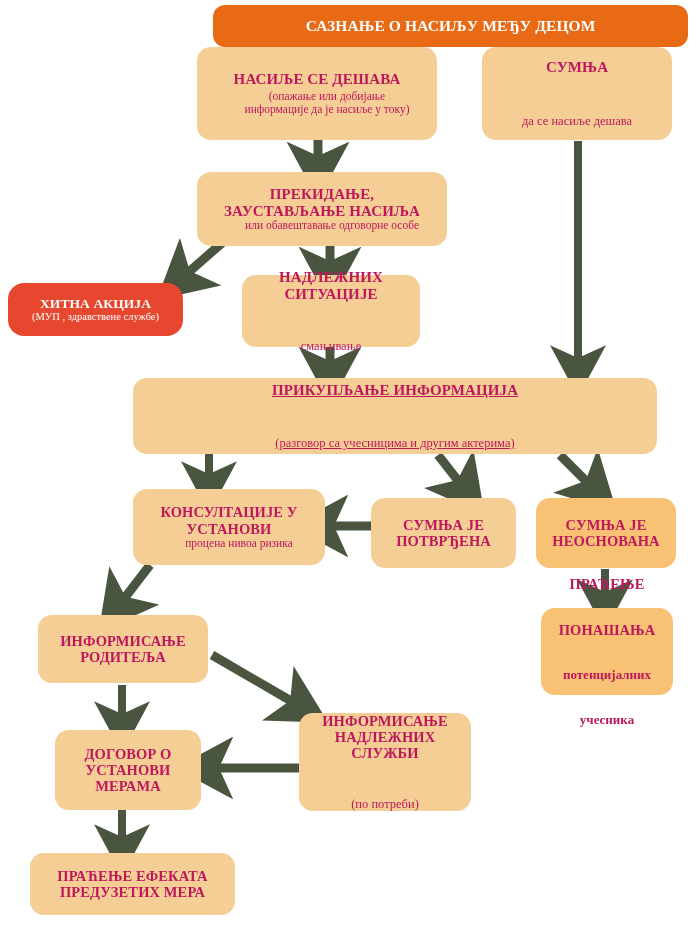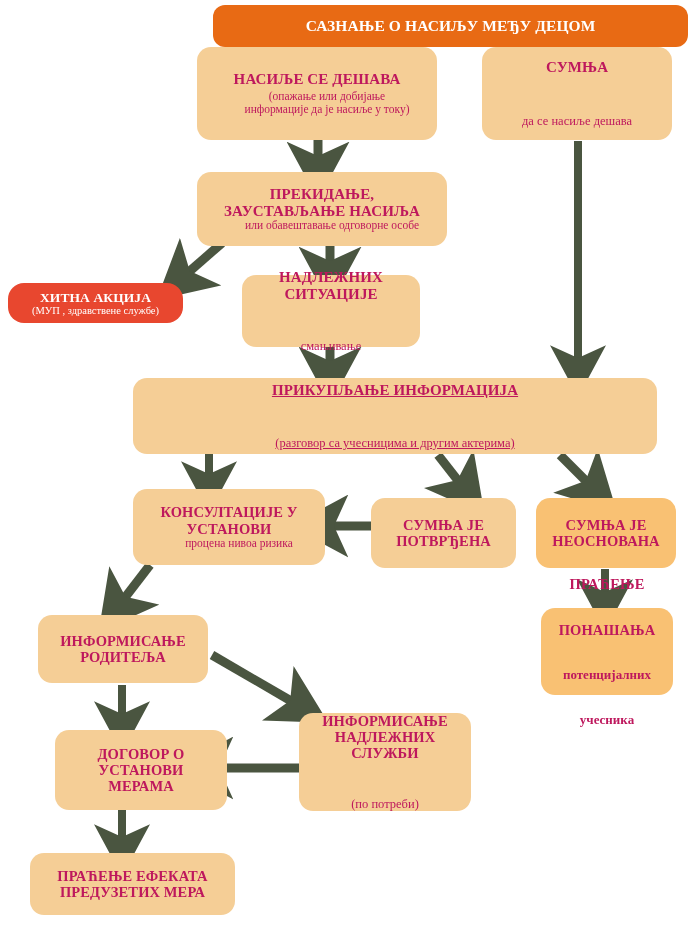--- a/index.html
+++ b/index.html
@@ -100,21 +100,21 @@
     <div class="gap2"></div>
     <span class="sub">да се насиље дешава</span>
   </div>
 
   <div class="node f15 s11" style="left:197px;top:172px;width:250px;height:74px;">
     <span class="ttl">ПРЕКИДАЊЕ,</span>
     <span class="ttl">ЗАУСТАВЉАЊЕ НАСИЉА</span>
     <span class="sub">или обавештавање одговорне особе</span>
   </div>
 
-  <div class="node alert f13 s10" style="left:8px;top:283px;width:175px;height:40px;">
+  <div class="node alert f13 s10" style="left:8px;top:283px;width:175px;height:53px;">
     <span class="ttl">ХИТНА АКЦИЈА</span>
     <span class="sub">(МУП , здравствене службе)</span>
   </div>
 
   <div class="node f15 s12" style="left:242px;top:275px;width:178px;height:72px;">
     <span class="ttl">НАДЛЕЖНИХ</span>
     <span class="ttl">СИТУАЦИЈЕ</span>
     <span class="sub">смањивање</span>
   </div>
 
@@ -152,21 +152,21 @@
     <span class="ttl">РОДИТЕЉА</span>
   </div>
 
   <div class="node f14 s12" style="left:299px;top:713px;width:172px;height:98px;">
     <span class="ttl">ИНФОРМИСАЊЕ</span>
     <span class="ttl">НАДЛЕЖНИХ</span>
     <span class="ttl">СЛУЖБИ</span>
     <span class="sub">(по потреби)</span>
   </div>
 
-  <div class="node f14" style="left:55px;top:730px;width:172px;height:80px;">
+  <div class="node f14" style="left:55px;top:730px;width:146px;height:80px;">
     <span class="ttl">ДОГОВОР О</span>
     <span class="ttl">УСТАНОВИ</span>
     <span class="ttl">МЕРАМА</span>
   </div>
 
   <div class="node f14" style="left:30px;top:853px;width:205px;height:62px;">
     <span class="ttl">ПРАЋЕЊЕ ЕФЕКАТА</span>
     <span class="ttl">ПРЕДУЗЕТИХ МЕРА</span>
   </div>
 

